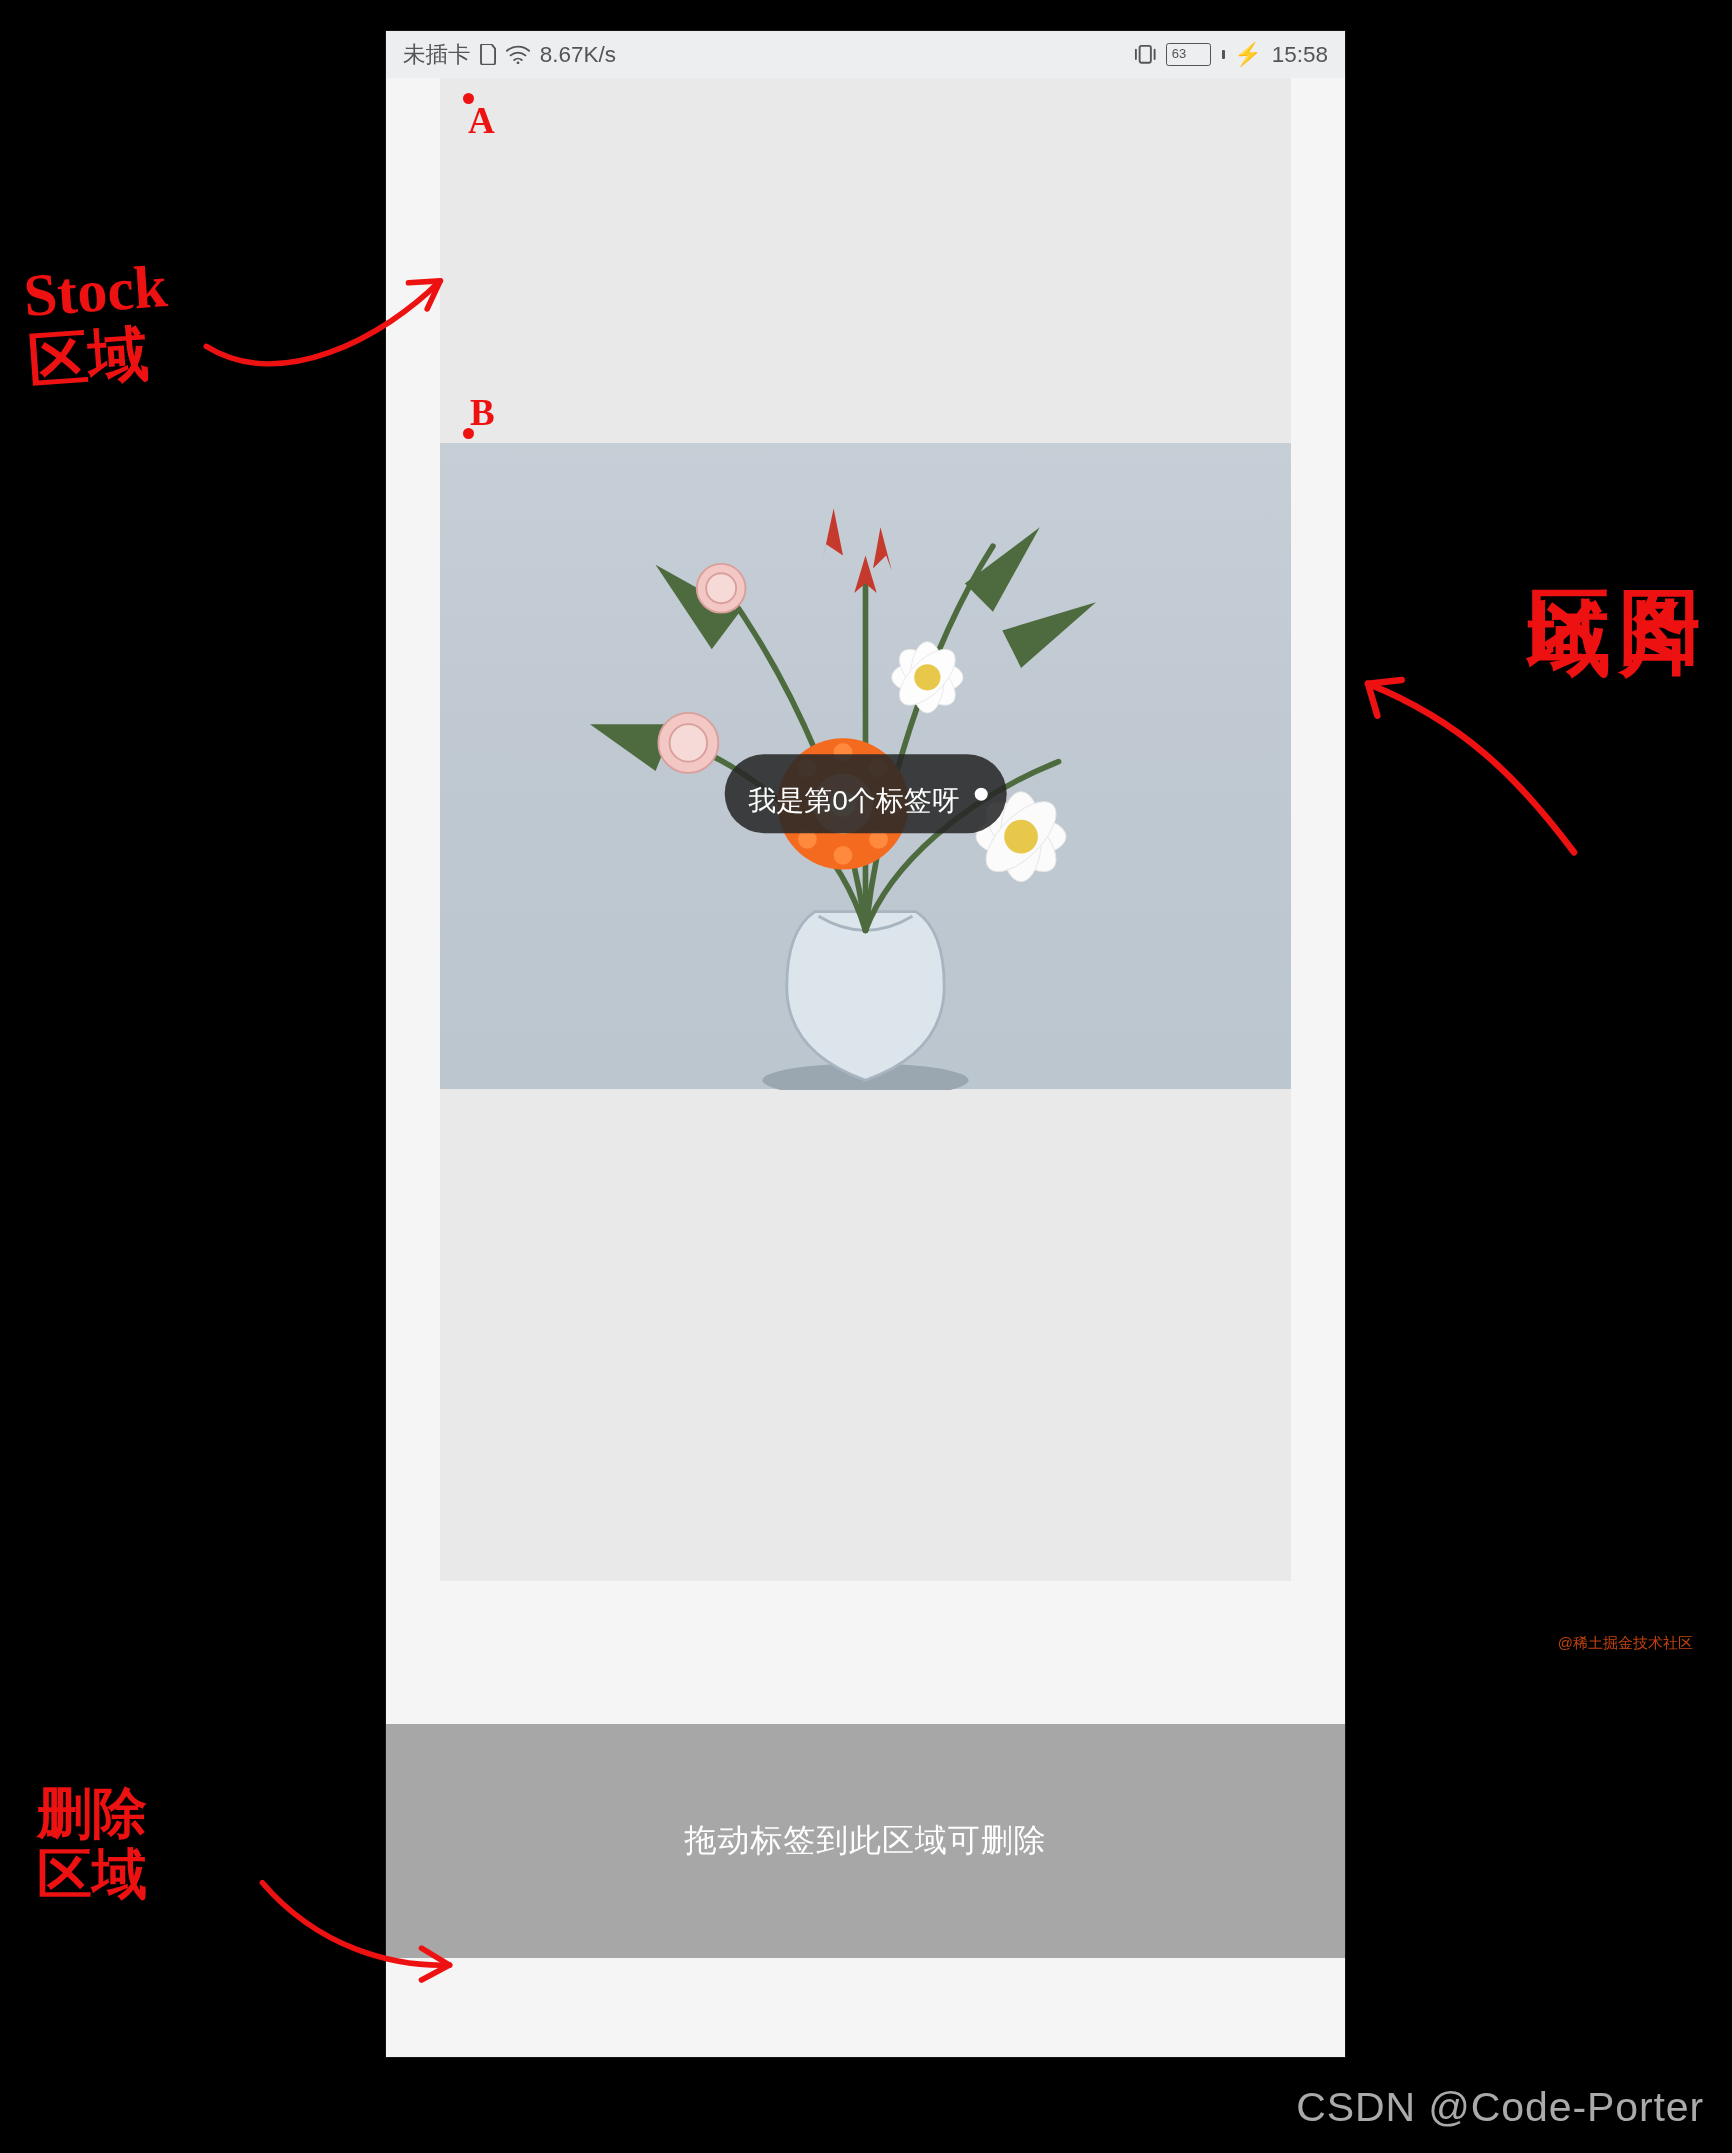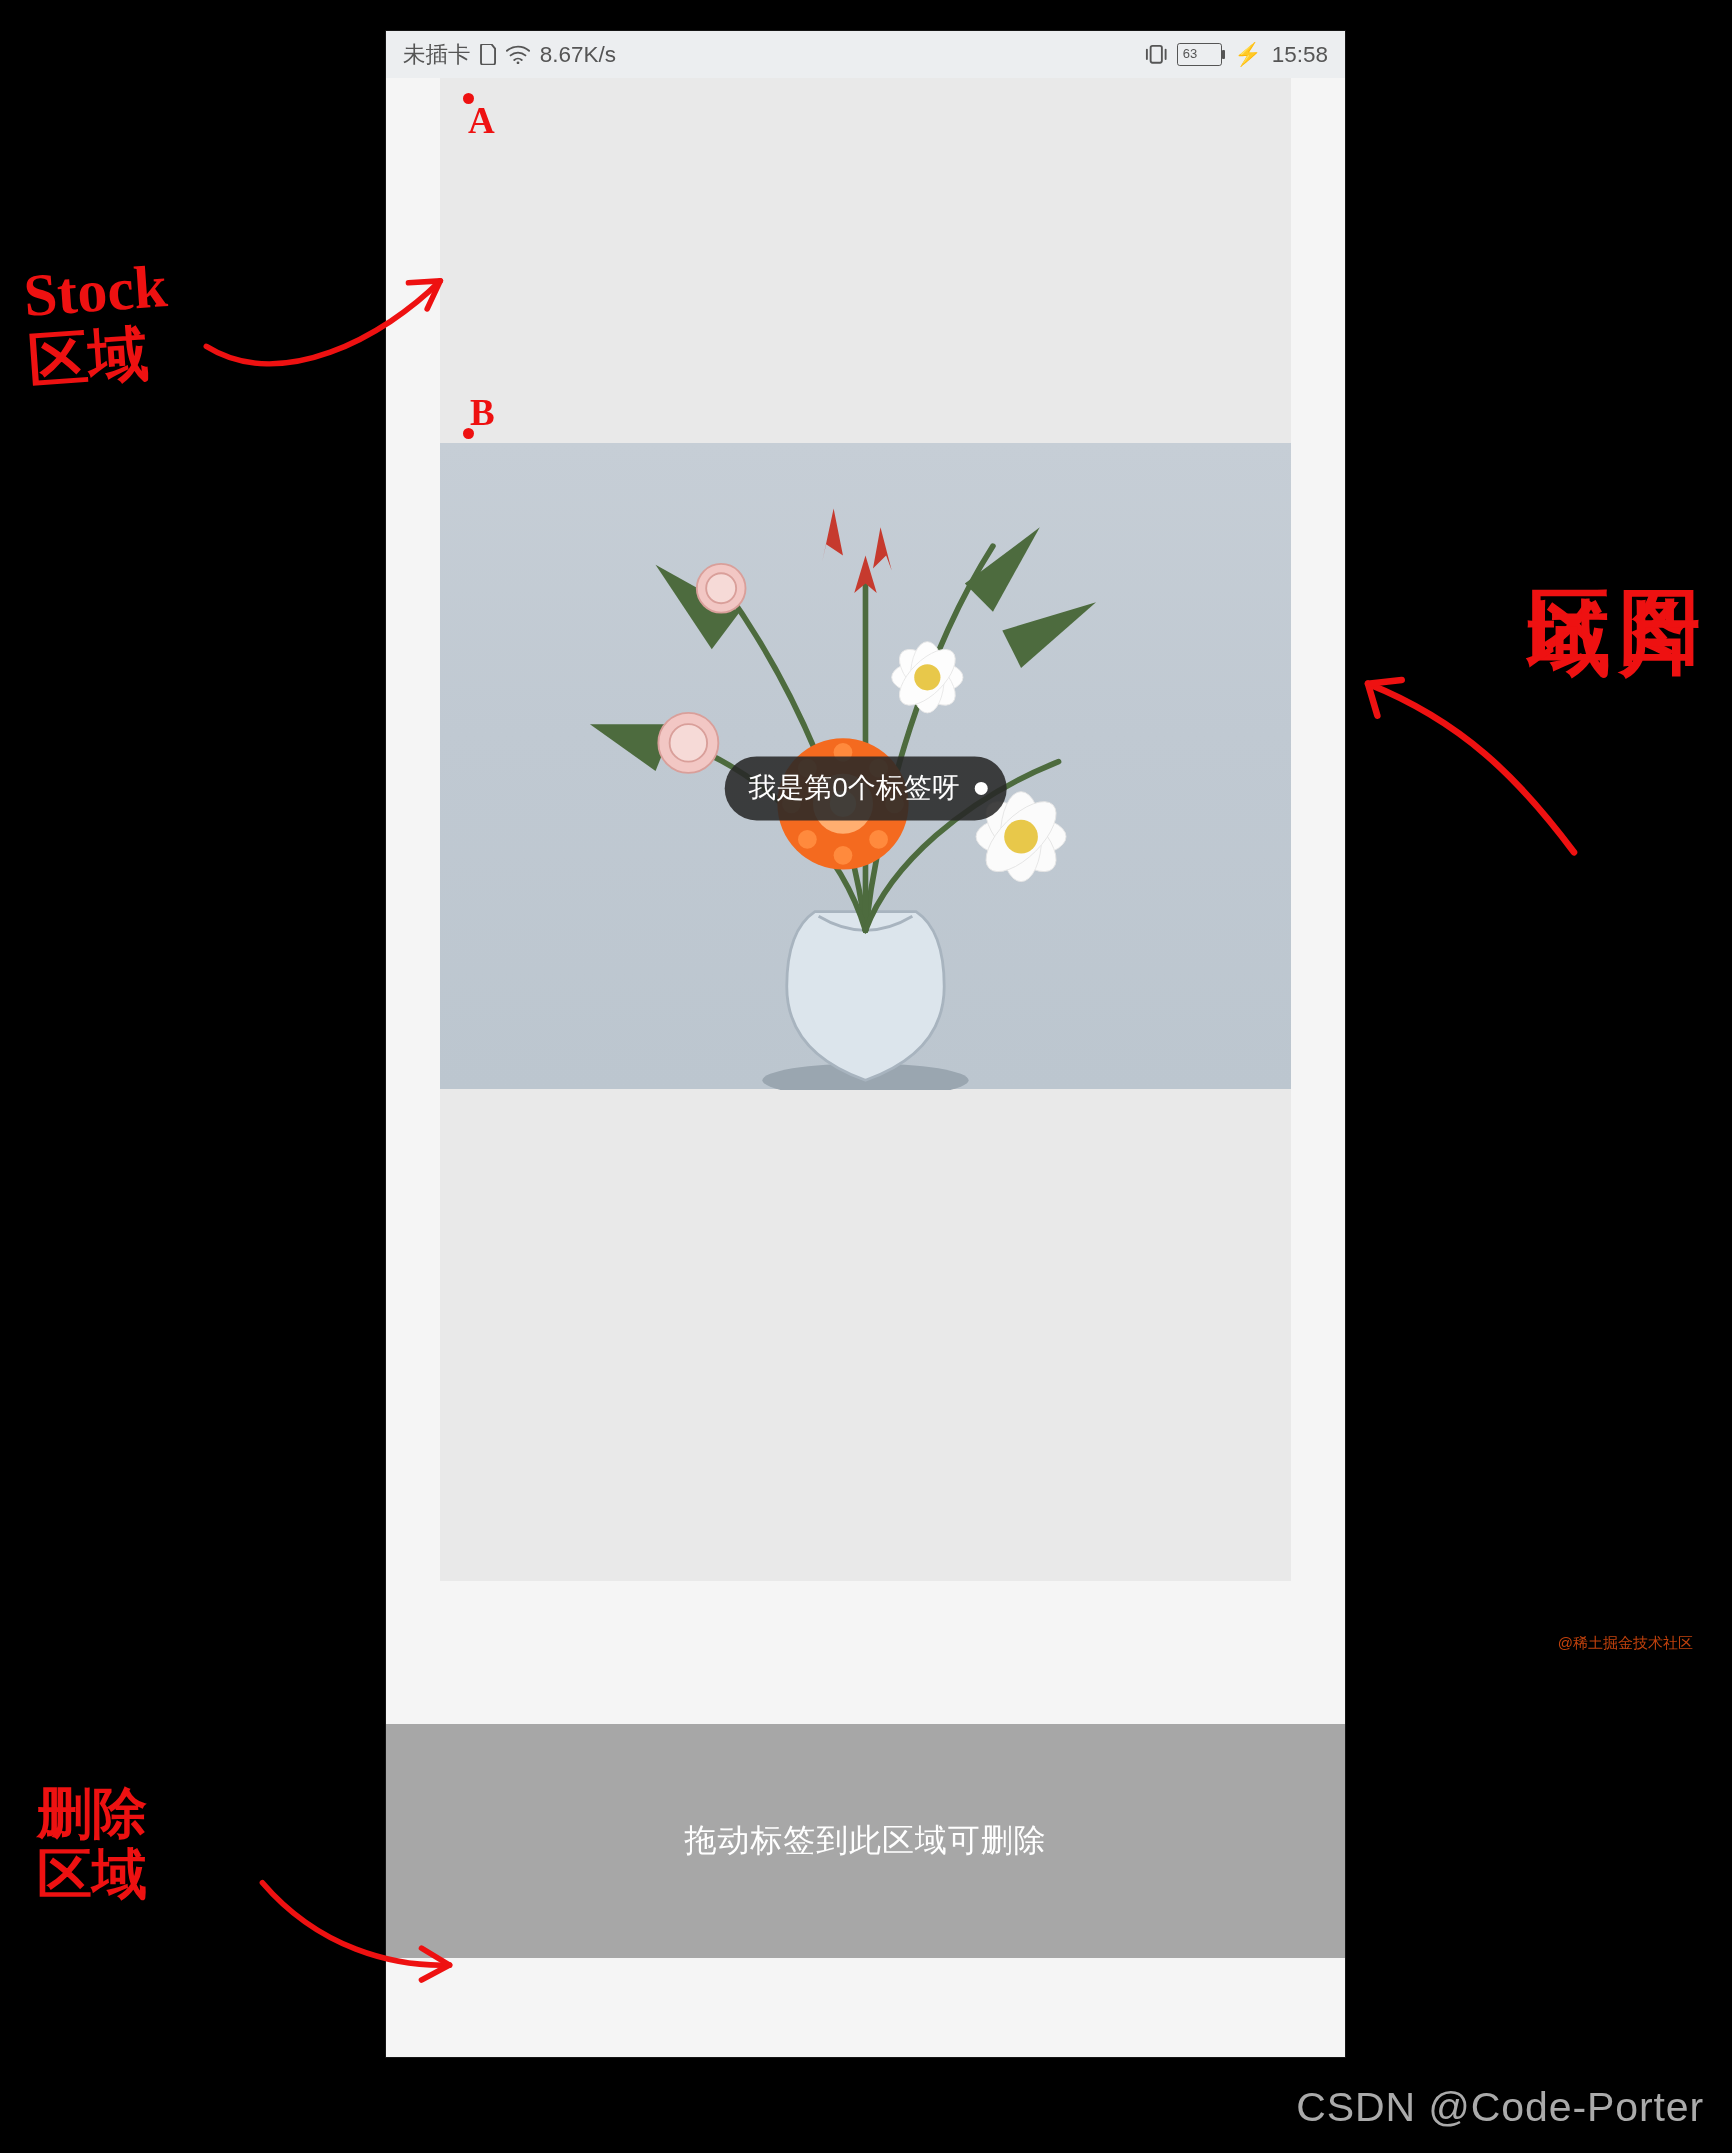--- a/index.html
+++ b/index.html
@@ -7,33 +7,33 @@
   .phone{position:absolute;left:386px;top:31px;width:959px;height:2026px;background:#f5f5f5;box-shadow:0 0 0 0.9px #181818}
   .statusbar{height:47px;background:#eceef0;color:#555;font-size:22.5px;display:flex;align-items:center;justify-content:space-between;padding:0 17px}
   .sb-left,.sb-right{display:flex;align-items:center;gap:9.4px}
   .sb-left span,.sb-right span{display:inline-flex;align-items:center}
   .titlebar{height:99px;background:#1e88ff;color:#fff;display:flex;align-items:center;justify-content:space-between;padding:0 22.5px;font-size:34px}
   .titlebar .title{font-size:36px;letter-spacing:0.9px}
   .titlebar .actions{display:flex;gap:20.6px;font-size:32px}
   .content{position:relative;height:calc(100% - 47px - 99px);}
   .stock-area{position:absolute;left:54px;top:0;right:54px;height:1503px;background:#e9e9e9}
   .image-area{position:absolute;left:0;right:0;top:365px;height:646px;background:linear-gradient(180deg,#c6ced6 0%,#c0c9d2 45%,#bcc6cf 100%)}
-  .tag-pill{position:absolute;left:50%;top:50%;transform:translate(-50%,-15%);background:rgba(40,40,40,.88);color:#fff;font-size:28px;padding:13px 47px 13px 24px;border-radius:936px;display:flex;align-items:center;gap:17px;white-space:nowrap}
+  .tag-pill{position:absolute;left:50%;top:50%;transform:translate(-50%,-15%);background:rgba(40,40,40,.88);color:#fff;font-size:28px;padding:28px 47px 13px 24px;border-radius:936px;display:flex;align-items:center;gap:17px;white-space:nowrap}
   .tag-pill .dot{width:13px;height:13px;border-radius:50%;background:#fff;position:absolute;right:19px;top:50%;transform:translateY(-50%)}
   .delete-area{position:absolute;left:0;right:0;bottom:0;height:234px;background:#a7a7a7;color:#fff;display:flex;align-items:center;justify-content:center;font-size:32px;letter-spacing:0.9px}
   .marker{position:absolute;width:11.2px;height:11.2px;background:#e11;border-radius:50%}
   .marker-label{position:absolute;color:#e11;font-family:"Comic Sans MS","Segoe Script",cursive;font-size:37px;font-weight:600}
   .handwriting{position:absolute;color:#e11;font-family:"Comic Sans MS","Segoe Script",cursive;font-weight:700;line-height:1.1}
   .hw1{left:26px;top:258px;font-size:60px;transform:rotate(-4deg)}
   .hw2{right:28px;top:525px;font-size:82px;writing-mode:vertical-rl;letter-spacing:5.6px}
   .hw3{left:37px;top:1784px;font-size:55px}
   svg.arrow{position:absolute;overflow:visible}
   .watermark{position:absolute;right:28px;bottom:22.5px;color:#aaa;font-size:41px;font-family:Liberation Sans, sans-serif;letter-spacing:0.9px}
   .jj-mark{position:absolute;right:39px;top:1634px;color:#c2410c;font-size:15px}
-  .battery{display:inline-flex;align-items:center;gap:0}
+  .battery{display:inline-flex;align-items:center;gap:11px}
   .battery .shell{width:43px;height:20.6px;border:1.9px solid #555;border-radius:2.8px;position:relative;display:inline-block}
   .battery .cap{width:2.8px;height:9.4px;background:#555;display:inline-block;border-radius:0.9px}
   .battery .lvl{position:absolute;left:4.7px;top:1.9px;font-size:13px;color:#555}
   .flower-svg{position:absolute;inset:0}
 </style>
 </head>
 <body>
 
 <div class="stage">
 

